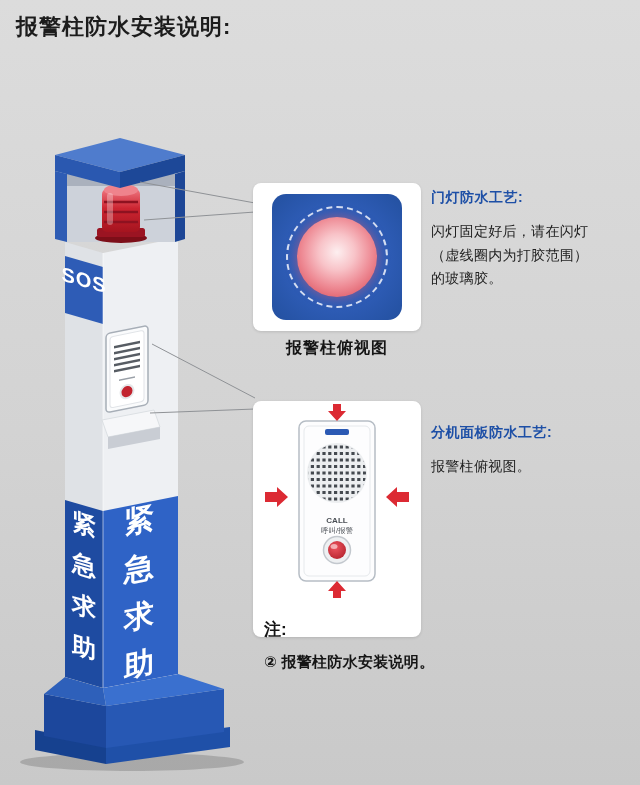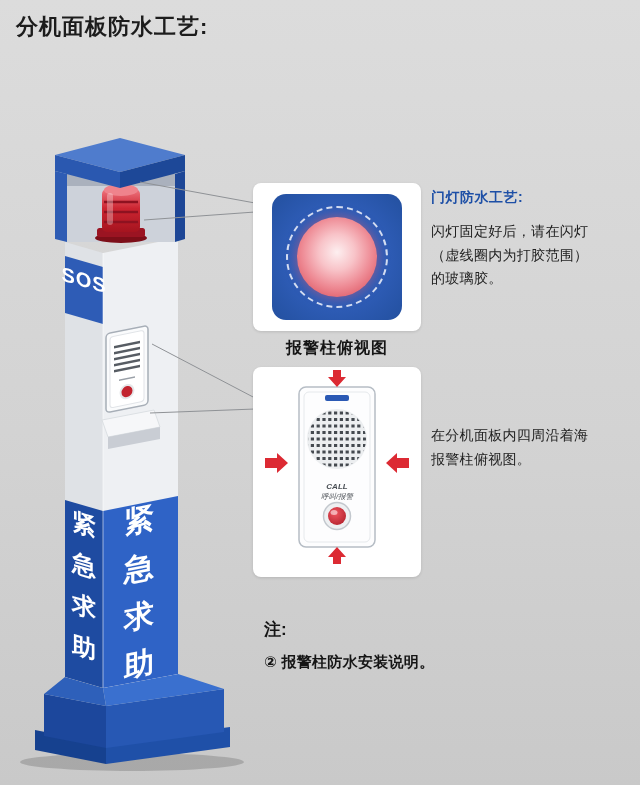--- a/index.html
+++ b/index.html
@@ -9,21 +9,21 @@
     font-family:"Liberation Sans","DejaVu Sans",sans-serif;
   }
   .title {
     position:absolute; left:16px; top:12px; margin:0;
     font-size:22px; font-weight:bold; color:#1c1c1c; letter-spacing:1px;
   }
   .pillar { position:absolute; left:18px; top:128px; width:244px; height:648px; }
   .connectors { position:absolute; left:0; top:0; width:640px; height:785px; pointer-events:none; }
   .card { position:absolute; background:#ffffff; border-radius:8px; box-shadow:0 1px 3px rgba(0,0,0,.12); }
   .card1 { left:253px; top:183px; width:168px; height:148px; }
-  .card2 { left:253px; top:367px; width:168px; height:210px;font-style:italic; }
+  .card2 { left:253px; top:401px; width:168px; height:236px; }
   .blue-square {
     position:absolute; left:19px; top:11px; width:130px; height:126px; border-radius:14px;
     background:radial-gradient(circle at 50% 50%, #3c6cc9 0%, #2e5cb6 55%, #23509f 100%);
     display:flex; align-items:center; justify-content:center;
   }
   .dashed-ring {
     width:98px; height:98px; border:2px dashed rgba(222,231,248,.95); border-radius:50%;
     display:flex; align-items:center; justify-content:center;
   }
   .lamp-circle {
@@ -43,21 +43,21 @@
   .notes { position:absolute; left:264px; top:618px; width:370px; color:#151515; }
   .notes-label { font-size:17px; font-weight:bold; margin-bottom:7px; }
   .note-item { font-size:15px; font-weight:bold; line-height:27px; letter-spacing:.3px; }
   .panel-zoom { display:block; width:168px; height:200px; }
 </style>
 </head>
 <body>
 
 <div class="canvas">
 
-  <h1 class="title">分机面板防水工艺:</h1>
+  <h1 class="title">报警柱防水安装说明:</h1>
 
   <svg class="pillar" viewBox="0 0 244 648" aria-hidden="true">
     <defs>
       <linearGradient id="beaconGrad" x1="0" y1="0" x2="0" y2="1">
         <stop offset="0" stop-color="#ef7680"></stop>
         <stop offset="0.45" stop-color="#cc2531"></stop>
         <stop offset="1" stop-color="#a5141f"></stop>
       </linearGradient>
     </defs>
 
@@ -193,21 +193,21 @@
       <g fill="#dc2a33">
         <path d="M80,3 h8 v7 h5 l-9,10 -9,-10 h5 z"></path>
         <path d="M80,197 h8 v-7 h5 l-9,-10 -9,10 h5 z"></path>
         <path d="M12,91 h12 v-5 l11,10 -11,10 v-5 h-12 z"></path>
         <path d="M156,91 h-12 v-5 l-11,10 11,10 v-5 h12 z"></path>
       </g>
     </svg>
   </div>
 
   <div class="textblock tb2">
-    <div class="tb-line">在分机面板内四周沿着海</div>
+    <div class="tb-heading">分机面板防水工艺:</div>
     <div class="tb-line">报警柱俯视图。</div>
   </div>
 
   <div class="notes">
     <div class="notes-label">注:</div>
     <div class="note-item">② 报警柱防水安装说明。</div>
   </div>
 
 </div>
 

